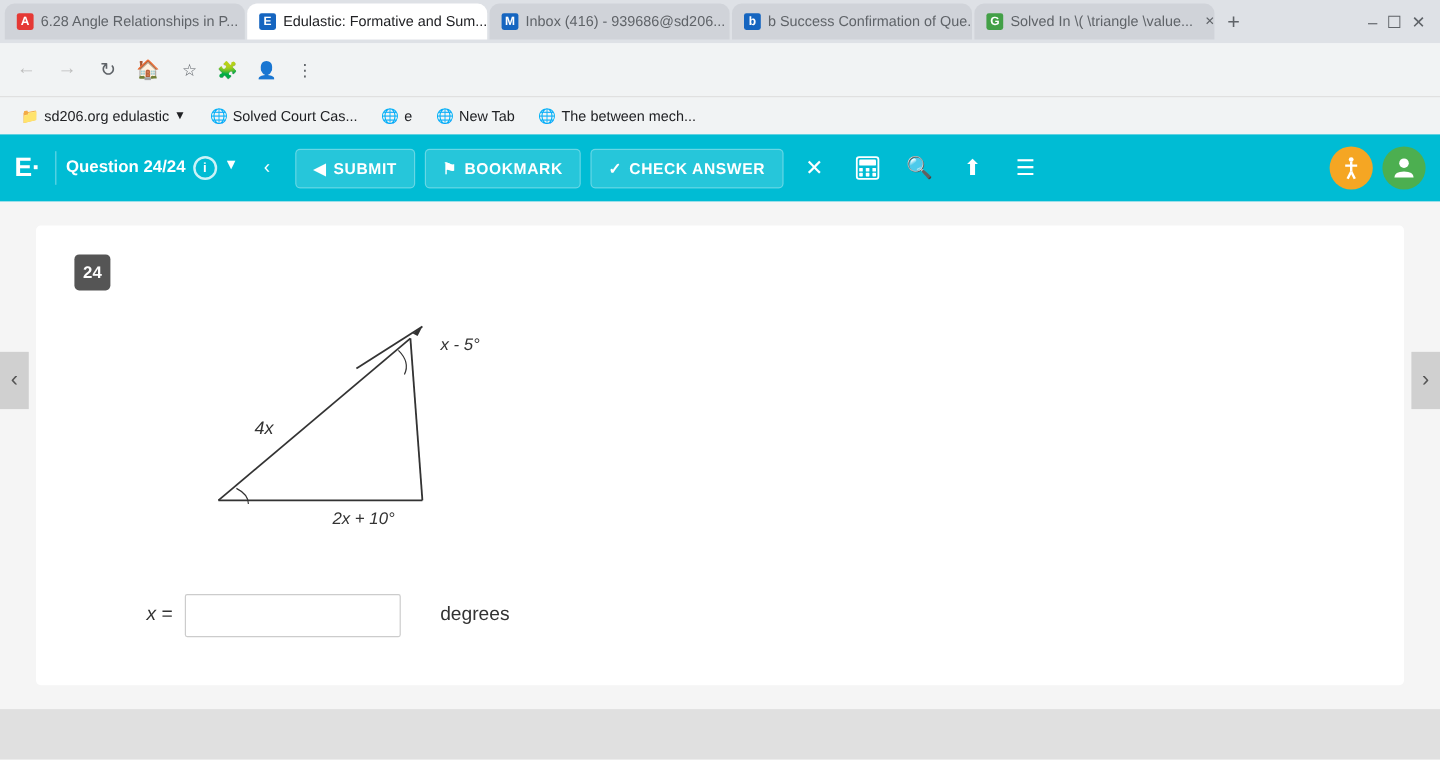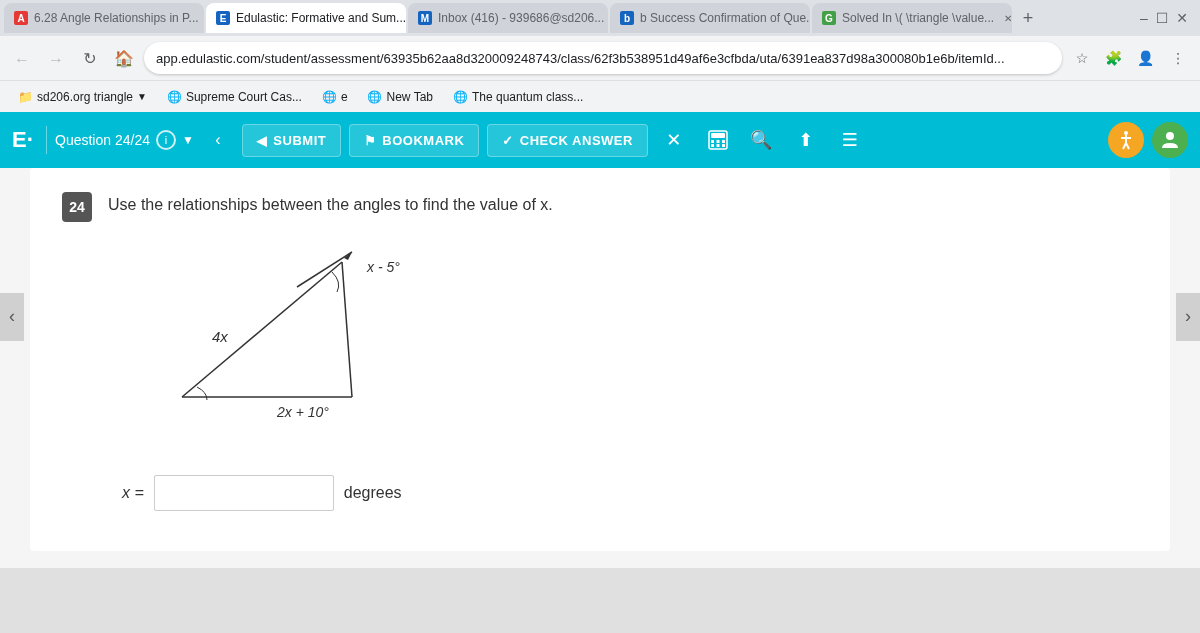--- a/index.html
+++ b/index.html
@@ -170,24 +170,24 @@
       color: white;
       margin-right: 4px;
     }
     .toolbar-divider {
       width: 1px;
       height: 28px;
       background: rgba(255,255,255,0.4);
     }
     .question-info {
       display: flex;
-      align-items: center;
+      align-items: flex-start;
       gap: 6px;
       font-size: 14px;
-      font-weight: 400;
+      font-weight: 700;
     }
     .info-circle {
       width: 20px;
       height: 20px;
       border-radius: 50%;
       border: 2px solid rgba(255,255,255,0.8);
       display: flex;
       align-items: center;
       justify-content: center;
       font-size: 11px;
@@ -270,20 +270,21 @@
       justify-content: center;
       cursor: pointer;
       color: white;
       font-size: 18px;
     }
 
     
     .main-content {
       background: #f5f5f5;
       min-height: 400px;
+      padding: 20px;
       position: relative;
     }
     .question-card {
       background: white;
       border-radius: 4px;
       padding: 24px 32px 40px 32px;
       max-width: 1140px;
       margin: 0 auto;
       position: relative;
     }
@@ -356,20 +357,21 @@
       height: 36px;
       border: 1px solid #ccc;
       border-radius: 2px;
       padding: 0 8px;
       font-size: 14px;
       outline: none;
     }
     .degrees-label {
       font-size: 16px;
       color: #333;
+      margin-left: 23px;
     }
 
     
   </style>
 </head>
 <body>
 
 <div class="browser-chrome">
 
   <div class="tab-bar">
@@ -410,50 +412,49 @@
       <span class="tab-control-btn">☐</span>
       <span class="tab-control-btn">✕</span>
     </div>
   </div>
 
   <div class="address-bar-row">
     <div class="nav-btn disabled">←</div>
     <div class="nav-btn disabled">→</div>
     <div class="nav-btn">↻</div>
     <div class="nav-btn">🏠</div>
-    <input class="address-input" type="text" value="app.edulastic.com/student/assessment/63935b62aa8d320009248743/class/62f3b538951d49af6e3cfbda/uta/6391ea837d98a300080b1e6b/itemId..." style="">
     <div class="address-icons">
       <div class="addr-icon">☆</div>
       <div class="addr-icon">🧩</div>
       <div class="addr-icon">👤</div>
       <div class="addr-icon">⋮</div>
     </div>
   </div>
 
   <div class="bookmarks-bar">
     <div class="bookmark-item">
       <span>📁</span>
-      <span>sd206.org triangle</span>
+      <span>sd206.org edulastic</span>
       <span style="font-size:10px;">▼</span>
     </div>
     <div class="bookmark-item">
       <span>🌐</span>
-      <span>Supreme Court Cas...</span>
+      <span>Solved Court Cas...</span>
     </div>
     <div class="bookmark-item">
       <span>🌐</span>
       <span>e</span>
     </div>
     <div class="bookmark-item">
       <span>🌐</span>
       <span>New Tab</span>
     </div>
     <div class="bookmark-item">
       <span>🌐</span>
-      <span>The quantum class...</span>
+      <span>The between mech...</span>
     </div>
   </div>
 
   <div class="app-toolbar">
     <div class="app-logo">E·</div>
     <div class="toolbar-divider"></div>
     <div class="question-info">
       <span>Question 24/24</span>
       <div class="info-circle">i</div>
       <span class="dropdown-arrow">▼</span>
@@ -506,21 +507,20 @@
   </div>
 
   <div class="side-nav left">‹</div>
   <div class="side-nav right">›</div>
 
   <div class="main-content">
     <div class="question-card">
 
       <div class="question-header">
         <div class="question-number-badge">24</div>
-        <div class="question-text">Use the relationships between the angles to find the value of x.</div>
       </div>
 
       <div class="diagram-area">
         <svg width="320" height="200" viewBox="0 0 320 200">
 
           <line x1="60" y1="155" x2="220" y2="20" stroke="#333" stroke-width="1.5"></line>
 
           <line x1="60" y1="155" x2="230" y2="155" stroke="#333" stroke-width="1.5"></line>
 
           <line x1="175" y1="45" x2="230" y2="10" stroke="#333" stroke-width="1.5"></line>

